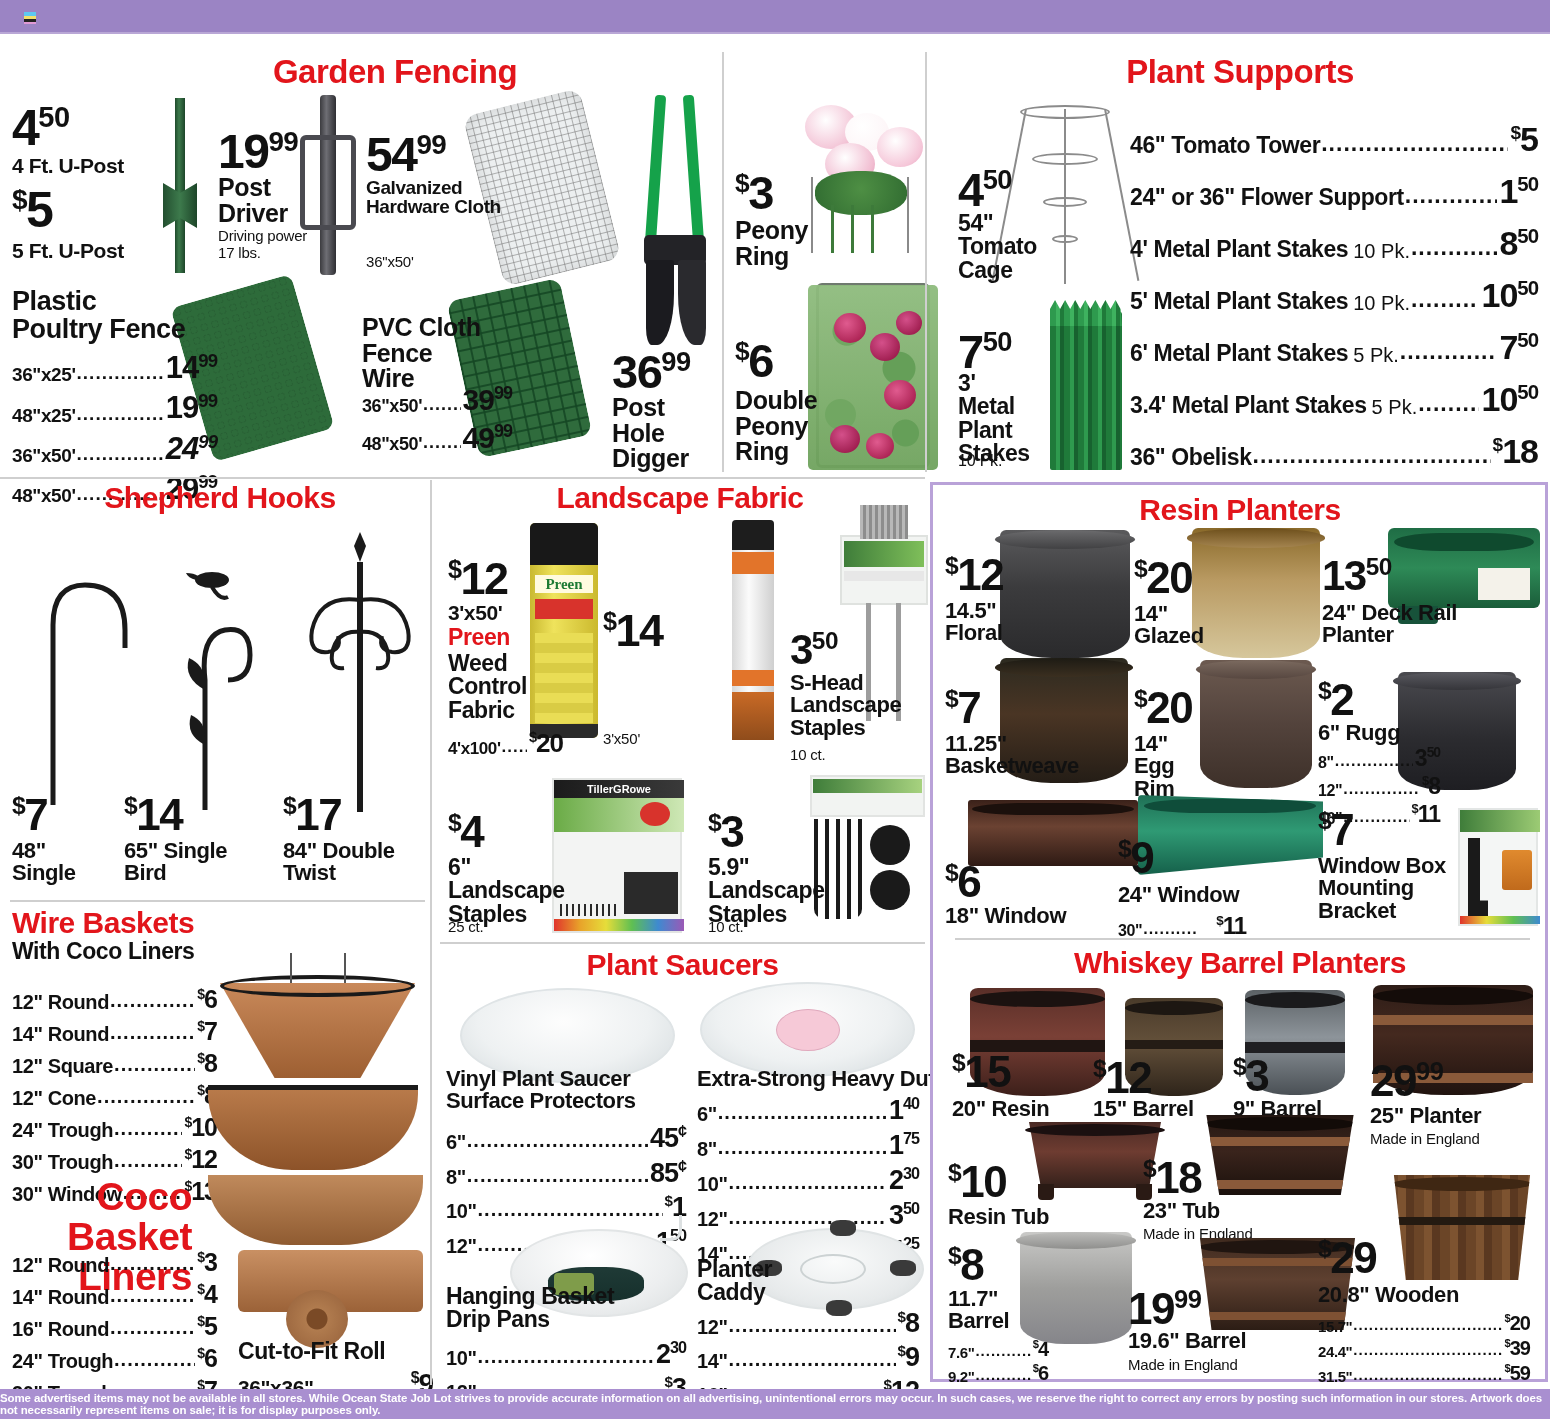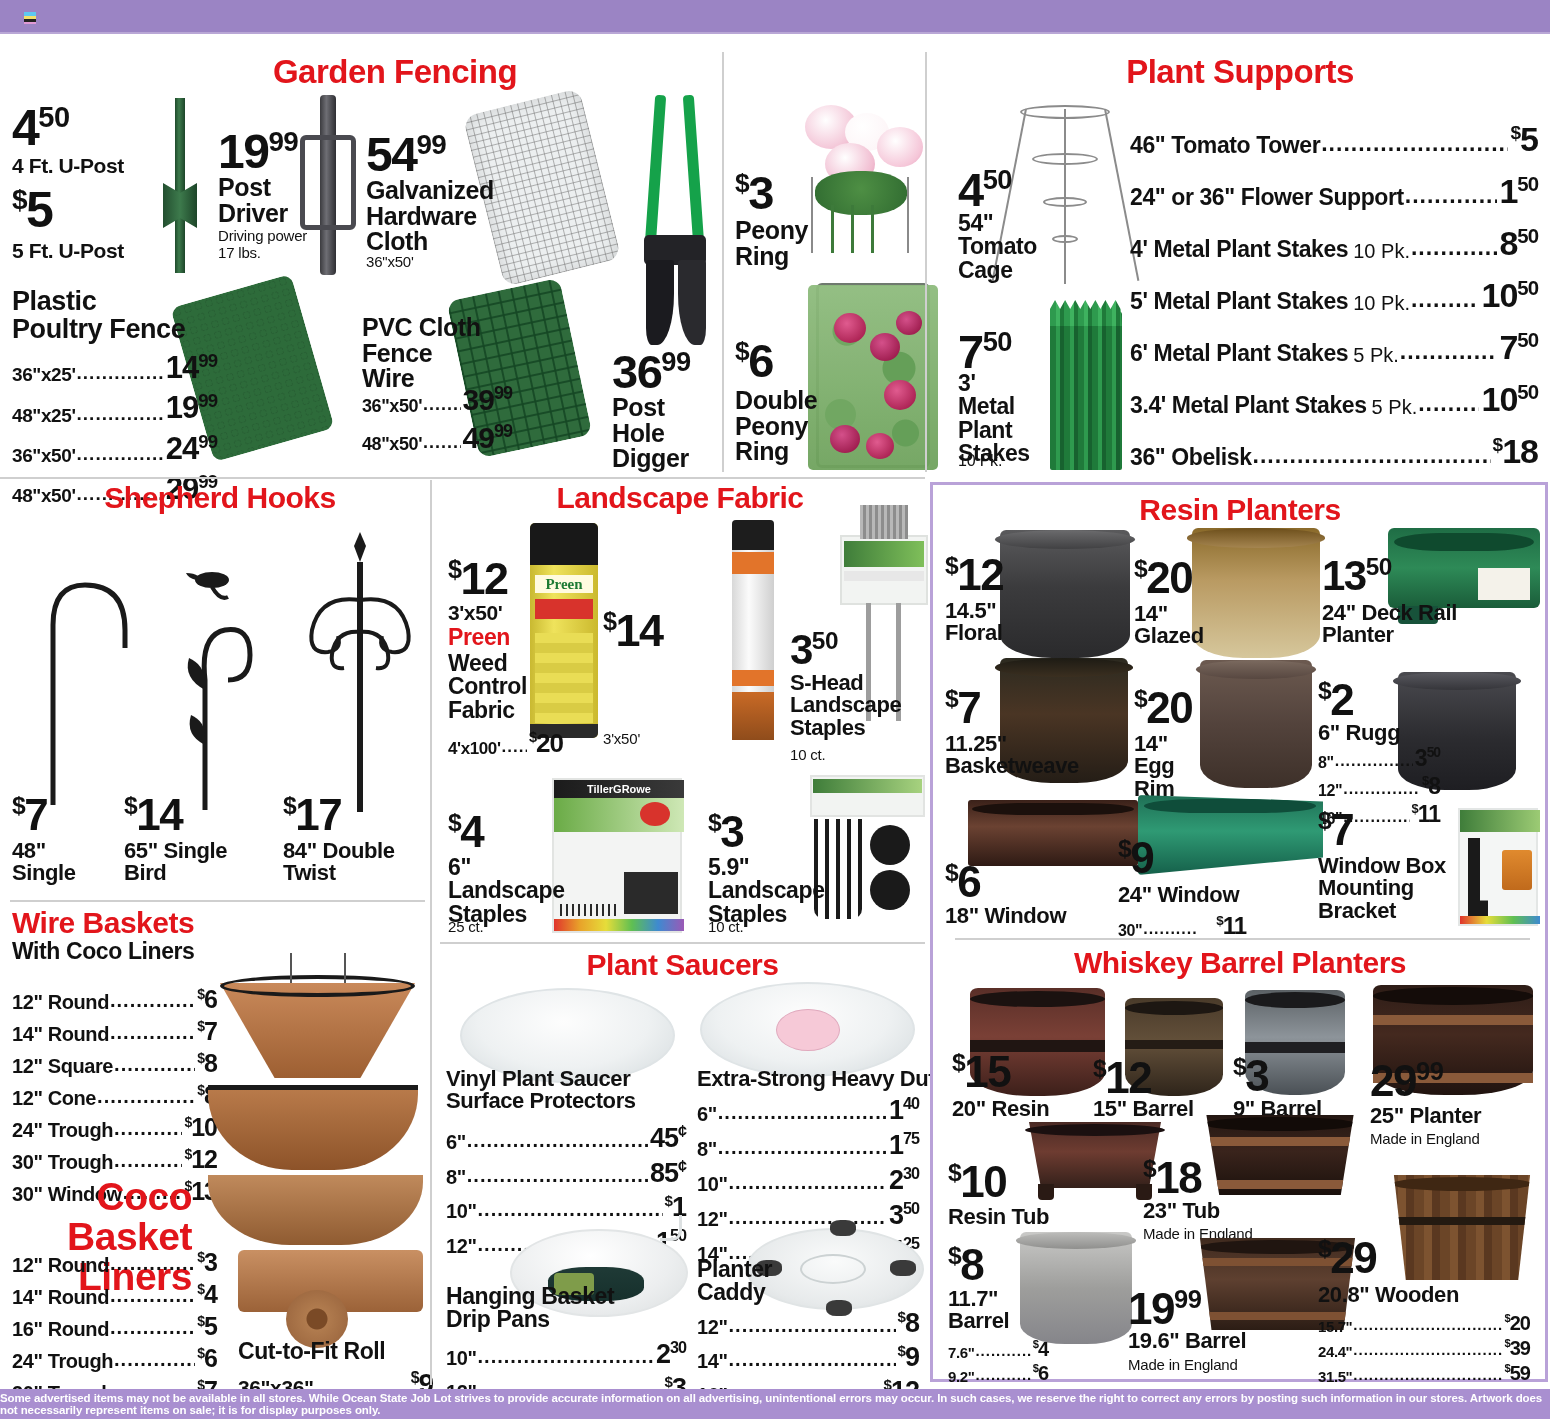--- a/index.html
+++ b/index.html
@@ -125,40 +125,40 @@
     <div style="position:absolute;left:22px;top:0;width:16px;height:180px;background:linear-gradient(90deg,#3b3b3f,#6e6e74 40%,#2e2e33);border-radius:4px;"></div>
     <div style="position:absolute;left:2px;top:40px;width:56px;height:95px;border:5px solid #4a4a50;border-radius:6px;background:transparent;"></div>
   </div>
   <div class="price" style="position:absolute;left:218px;top:130px;font-size:48px;"><span>19</span><sup>99</sup></div>
   <div class="lbl" style="position:absolute;left:218px;top:175px;font-size:25px;width:110px;">Post Driver</div>
   <div class="sub" style="position:absolute;left:218px;top:228px;width:90px;line-height:1.1;">Driving power 17 lbs.</div>
 
   <div class="img mesh" style="left:482px;top:100px;width:120px;height:175px;transform:rotate(-14deg);
               background-color:#eceff0;border-radius:14px;box-shadow:inset 0 0 18px rgba(0,0,0,.14);"></div>
   <div class="price" style="position:absolute;left:366px;top:133px;font-size:48px;"><span>54</span><sup>99</sup></div>
-  <div class="lbl" style="position:absolute;left:366px;top:178px;font-size:25px;width:140px;">Galvanized Hardware Cloth</div>
+  <div class="lbl" style="position:absolute;left:366px;top:178px;font-size:19px;width:140px;">Galvanized Hardware Cloth</div>
   <div class="sub" style="position:absolute;left:366px;top:253px;">36"x50'</div>
 
   <div class="img hexmesh" style="left:190px;top:288px;width:125px;height:160px;border-radius:10px;transform:rotate(-16deg);"></div>
   <div class="lbl" style="position:absolute;left:12px;top:288px;font-size:27px;width:180px;">Plastic Poultry Fence</div>
   <div class="plist" id="poultry-list" style="position:absolute;left:12px;top:350px;width:205px;font-size:19px;">
       <div class="prow" style="margin-bottom: 4px;">
         <span class="nm">36"x25'</span>
         <span class="dots">............................................................</span>
         <span class="pr" style="font-size: 31px;">14<sup>99</sup></span>
       </div>
       <div class="prow" style="margin-bottom: 4px;">
         <span class="nm">48"x25'</span>
         <span class="dots">............................................................</span>
         <span class="pr" style="font-size: 31px;">19<sup>99</sup></span>
       </div>
       <div class="prow" style="margin-bottom: 4px;">
         <span class="nm">36"x50'</span>
         <span class="dots">............................................................</span>
-        <span class="pr" style="font-size: 31px;">24<sup>99</sup></span>
+        <span class="pr" style="font-size: 31px; font-style: italic;">24<sup>99</sup></span>
       </div>
       <div class="prow" style="margin-bottom: 4px;">
         <span class="nm">48"x50'</span>
         <span class="dots">............................................................</span>
         <span class="pr" style="font-size: 31px;">29<sup>99</sup></span>
       </div>
     </div>
 
   <div class="img meshgreen" style="left:462px;top:288px;width:115px;height:160px;border-radius:12px;transform:rotate(-12deg);"></div>
   <div class="lbl" style="position:absolute;left:362px;top:315px;font-size:25px;width:120px;">PVC Cloth Fence Wire</div>

